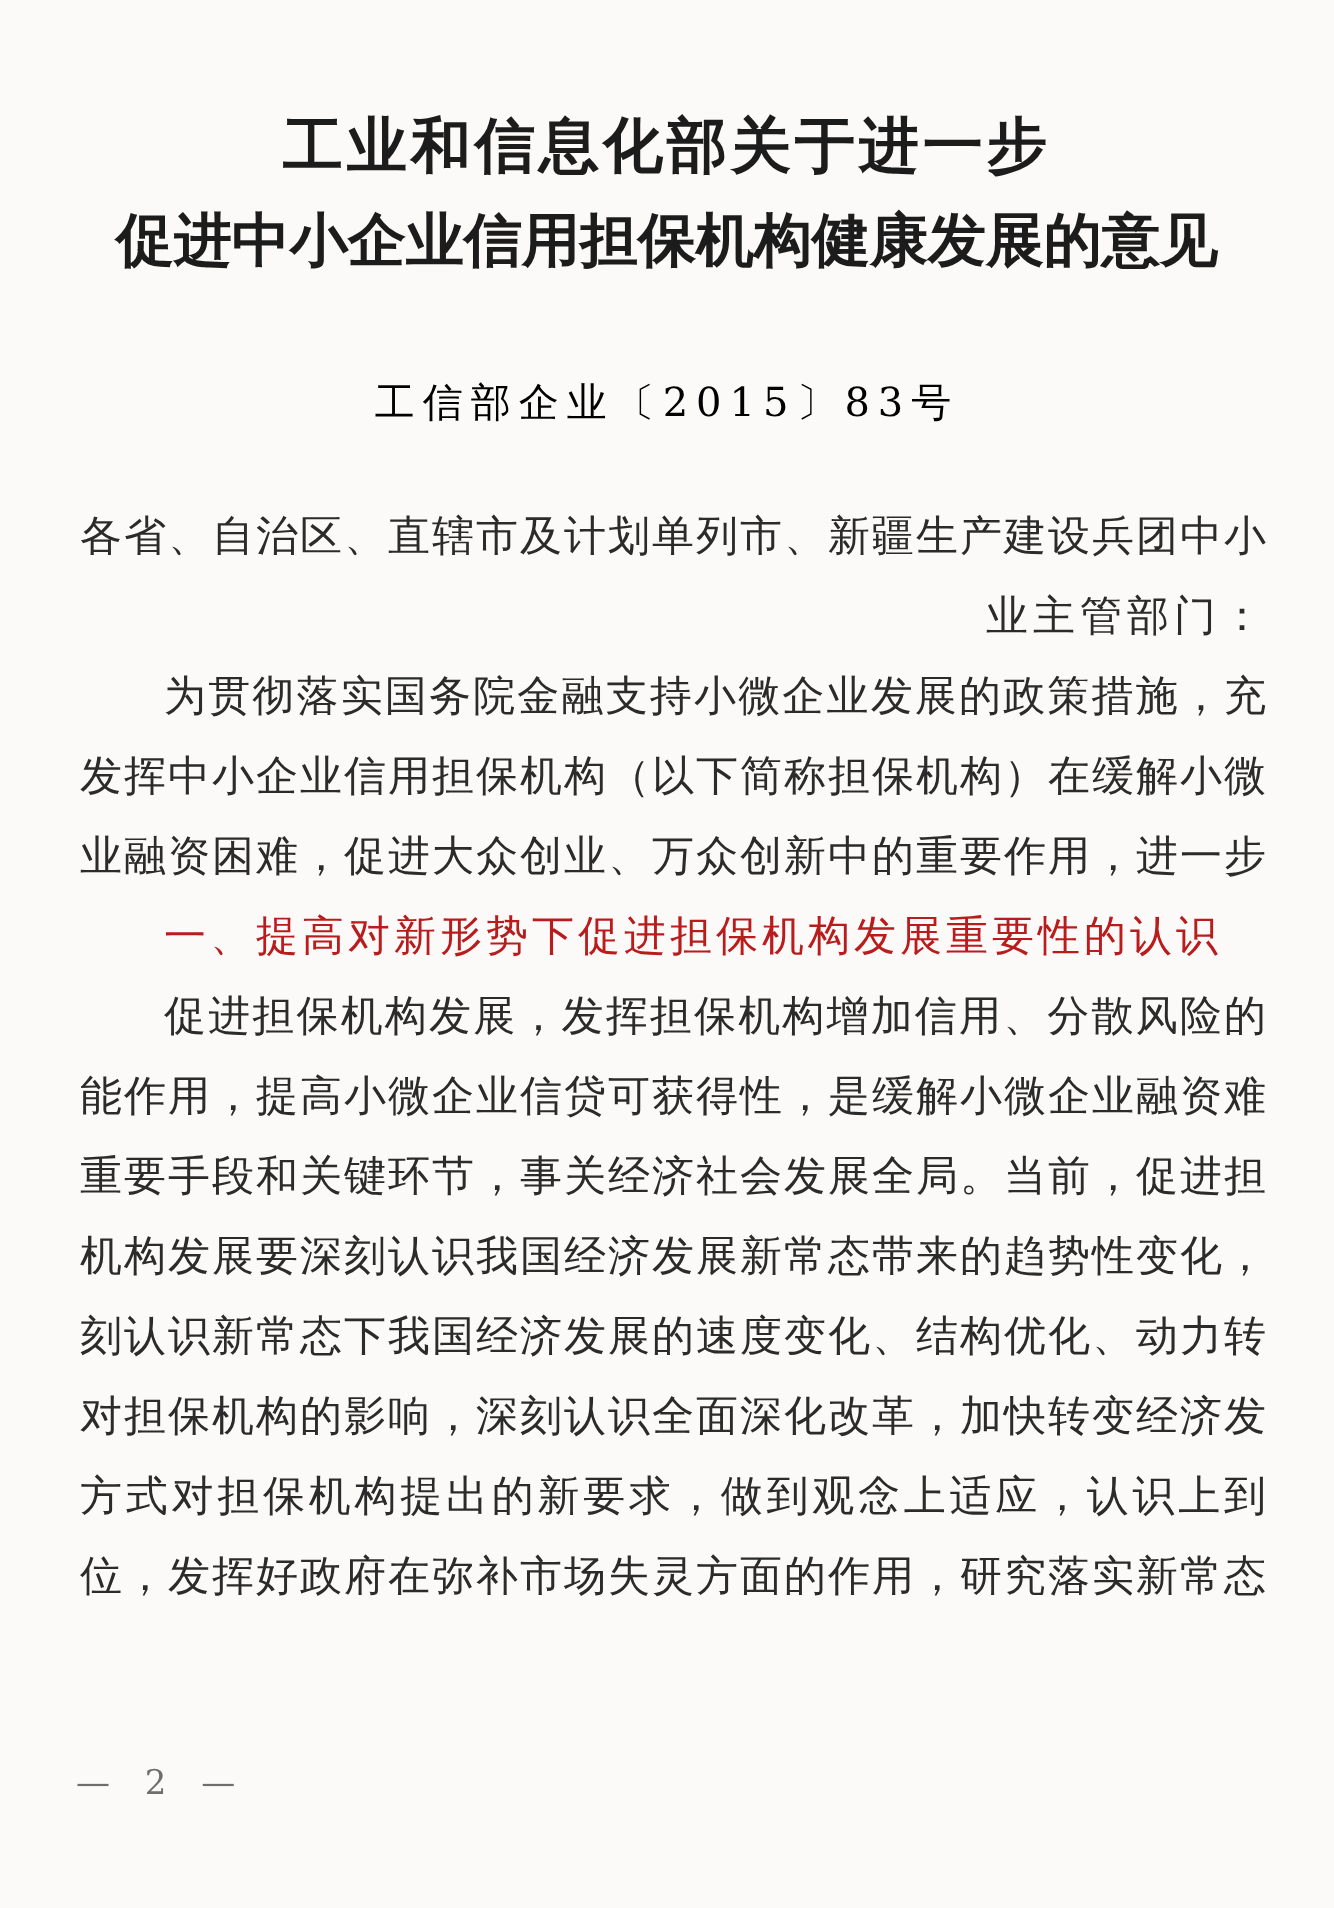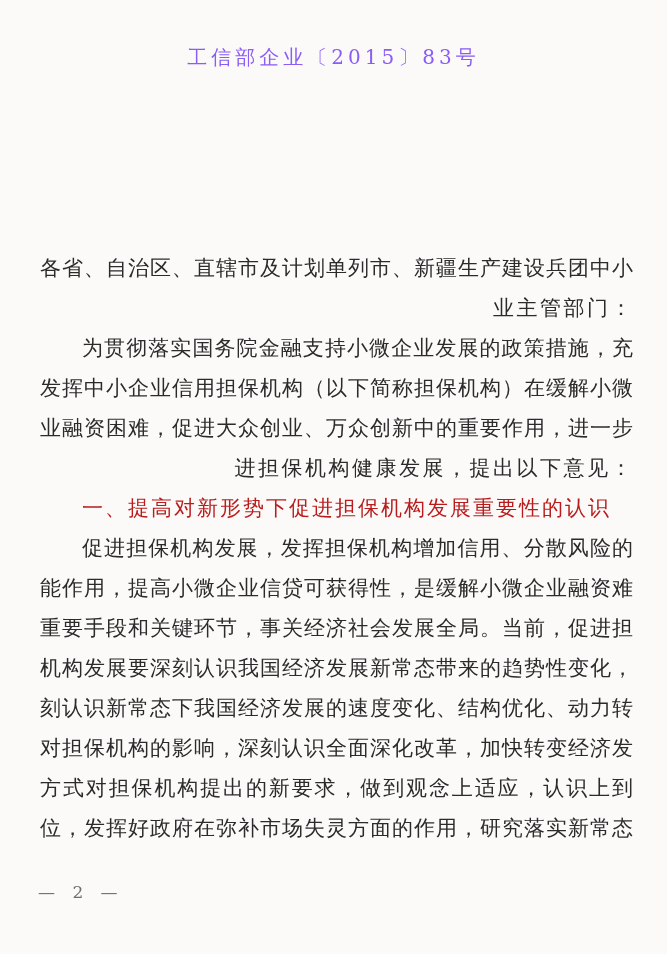--- a/index.html
+++ b/index.html
@@ -34,21 +34,21 @@
     display: block;
     font-size: 29px;
     line-height: 47px;
     letter-spacing: 0px;
   }
   .doc-number {
     margin-top: 44px;
     text-align: center;
     font-size: 20px;
     letter-spacing: 4px;
-    color: #8b5cf6;
+    color: #000000;
   }
   .body-text {
     position: absolute;
     top: 248px;
     left: 40px;
     right: 33px;
   }
   .line {
     font-size: 21px;
     line-height: 40px;
@@ -82,32 +82,35 @@
     line-height: 24px;
     letter-spacing: 6px;
     color: #6e6e6e;
   }
 </style>
 </head>
 <body>
 
 <div class="page">
 
+  <h1 class="title-block" style="margin:50px 0 0 0;">
+    <span class="title-line-1">工业和信息化部关于进一步</span>
+    <span class="title-line-2">促进中小企业信用担保机构健康发展的意见</span>
+  </h1>
 
   <div class="doc-number">工信部企业〔2015〕83号</div>
 
   <div class="body-text">
 
     <div class="line jl">各省、自治区、直辖市及计划单列市、新疆生产建设兵团中小企</div>
     <div class="line ll">业主管部门：</div>
 
     <div class="line jl indent">为贯彻落实国务院金融支持小微企业发展的政策措施，充分</div>
     <div class="line jl">发挥中小企业信用担保机构（以下简称担保机构）在缓解小微企</div>
     <div class="line jl">业融资困难，促进大众创业、万众创新中的重要作用，进一步促</div>
-    <div class="line ll">进担保机构健康发展，提出以下意见：</div>
 
     <div class="line heading indent">一、提高对新形势下促进担保机构发展重要性的认识</div>
 
     <div class="line jl indent">促进担保机构发展，发挥担保机构增加信用、分散风险的功</div>
     <div class="line jl">能作用，提高小微企业信贷可获得性，是缓解小微企业融资难的</div>
     <div class="line jl">重要手段和关键环节，事关经济社会发展全局。当前，促进担保</div>
     <div class="line jl">机构发展要深刻认识我国经济发展新常态带来的趋势性变化，深</div>
     <div class="line jl">刻认识新常态下我国经济发展的速度变化、结构优化、动力转换</div>
     <div class="line jl">对担保机构的影响，深刻认识全面深化改革，加快转变经济发展</div>
     <div class="line jl">方式对担保机构提出的新要求，做到观念上适应，认识上到位。</div>

